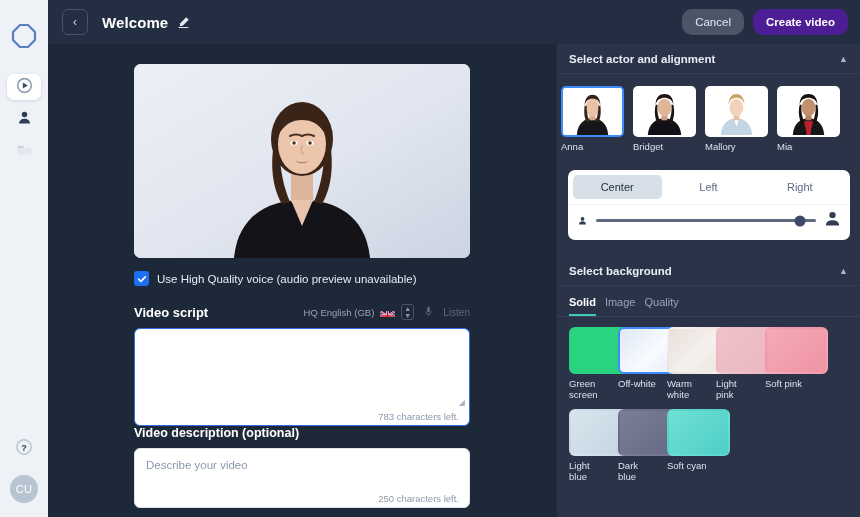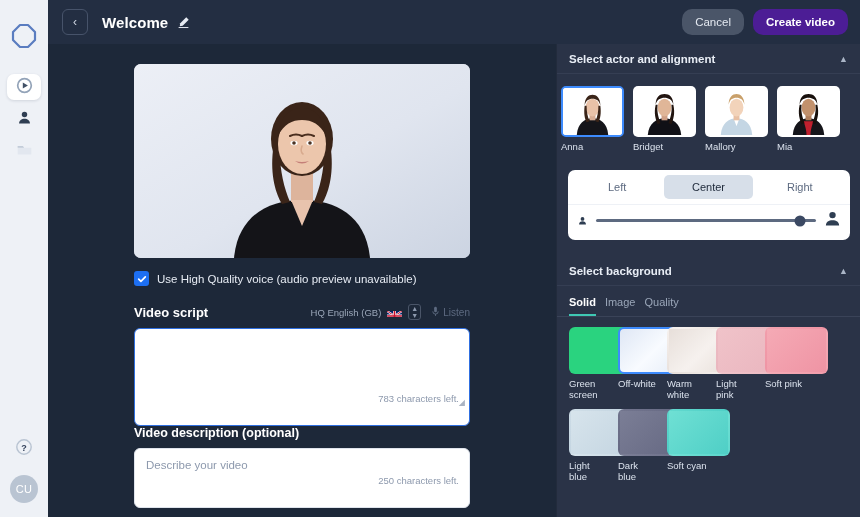--- a/index.html
+++ b/index.html
@@ -93,35 +93,35 @@
   .script-tools { margin-left: auto; display: flex; align-items: center; gap: 6px; }
   .lang-label { color: #9aa6b8; font-size: 9.5px; }
   .flag { width: 15px; height: 10px; border-radius: 1px; overflow: hidden; display:block; }
   .stepper {
     width: 13px; height: 16px; border: 1px solid #4a5568; border-radius: 3px;
     color: #8d99ad; font-size: 7px; line-height: 7px;
     display: flex; flex-direction: column; align-items: center; justify-content: center;
     cursor: pointer;
   }
   .listen-btn {
-    display: flex; align-items: center; gap: 3px;
+    display: flex; align-items: center; gap: 10px;
     color: #5d6a80; font-size: 10px; cursor: default; padding-left: 4px;
   }
   .textarea-wrap { position: relative; margin-top: 8px; }
   .txt {
     width: 336px; border-radius: 6px; background: #ffffff;
     border: 1px solid #2f6fe0; resize: none; display: block;
     font-family: "Liberation Sans", sans-serif; font-size: 11.5px;
     color: #1d2839; padding: 10px 11px 22px 11px; outline: none;
   }
   .txt.script { height: 98px; }
   .txt.desc { height: 60px; border: 1px solid #dfe4ec; }
   .txt::placeholder { color: #8d99ad; }
   .char-left {
-    position: absolute; right: 11px; bottom: 22px;
+    position: absolute; right: 11px; bottom: 4px;
     color: #8d99ad; font-size: 9.5px; pointer-events: none;
   }
   .resize-grip { position: absolute; right: 5px; bottom: 19px; color:#aab3c2; font-size: 8px; }
   .desc-title { color: #ffffff; font-size: 12.5px; font-weight: bold; }
 
   
   .panel {
     width: 304px; flex: 0 0 304px; background: #2a3347;
     border-left: 1px solid #222b3c; overflow: hidden;
   }
@@ -401,22 +401,22 @@
                 <path d="M21 17c-2 9 0 15 2 20l3-1c-2-6-4-12-3-19z" fill="#18100c"></path>
                 <path d="M39 17c2 9 0 15-2 20l-3-1c2-6 4-12 3-19z" fill="#18100c"></path>
               </svg>
             </div>
             <div class="actor-name">Mia</div>
           </div>
         </div>
 
         <div class="align-card">
           <div class="seg">
+            <div class="seg-item active">Center</div>
             <div class="seg-item">Left</div>
-            <div class="seg-item active">Center</div>
             <div class="seg-item">Right</div>
           </div>
           <div class="slider-row">
             <span>
               <svg width="11" height="11" viewBox="0 0 14 14">
                 <circle cx="7" cy="5" r="2.4" fill="#2f3e52"></circle>
                 <path d="M2.6 12c0-2.5 2-3.9 4.4-3.9s4.4 1.4 4.4 3.9z" fill="#2f3e52"></path>
               </svg>
             </span>
             <div class="slider-track">

